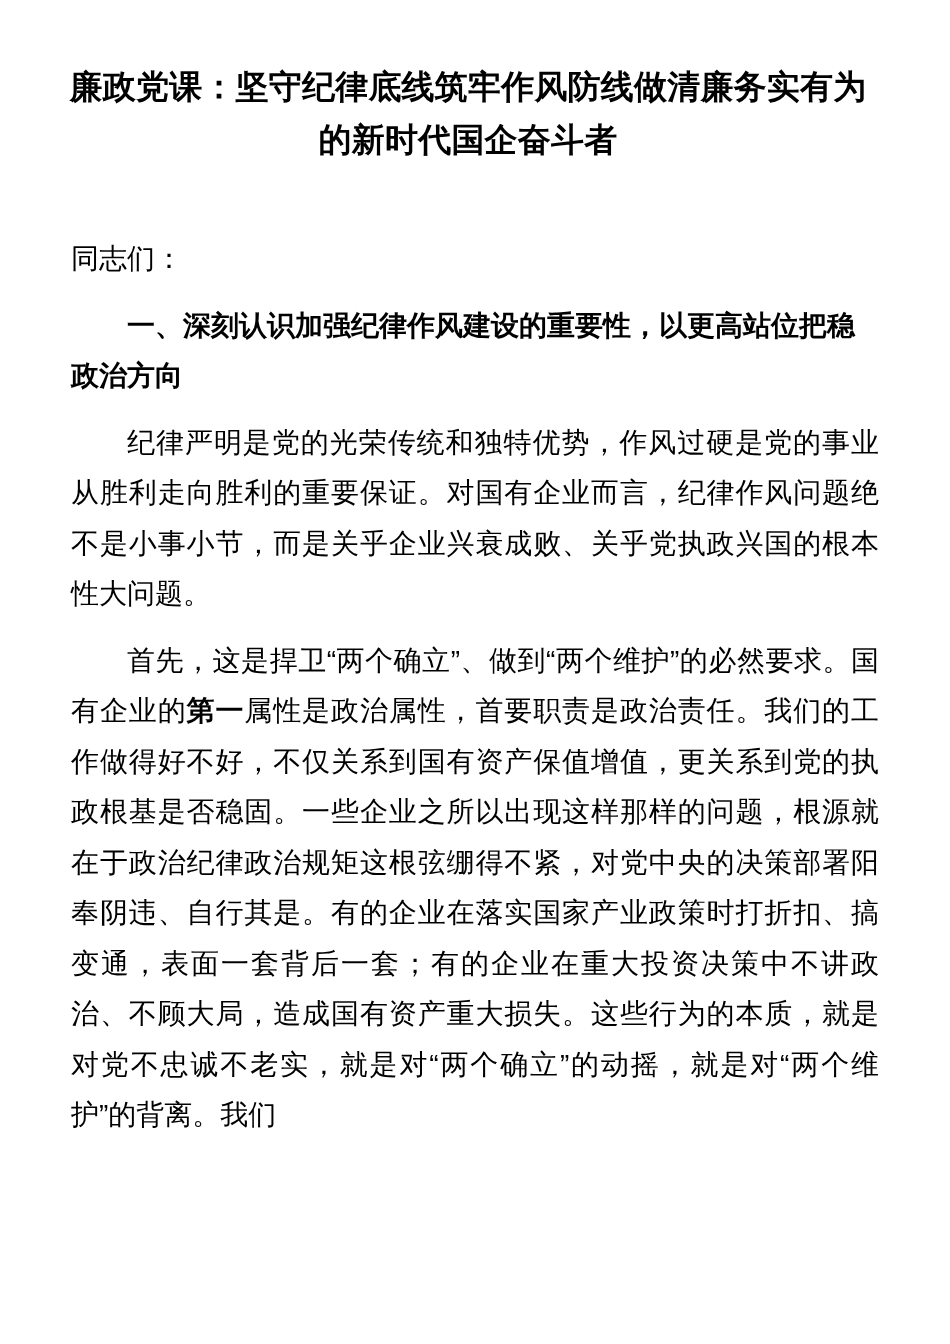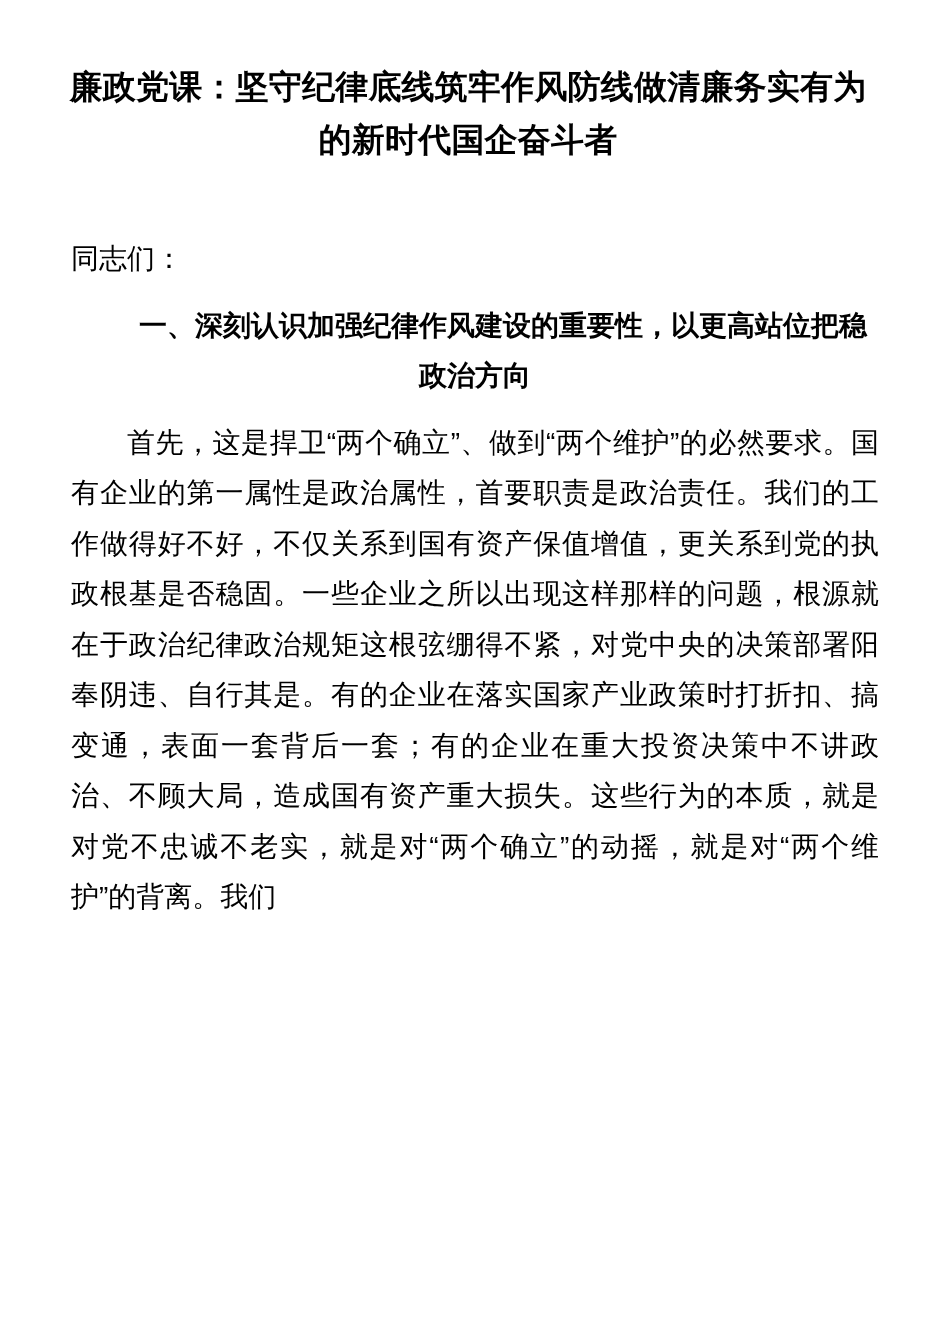--- a/index.html
+++ b/index.html
@@ -52,42 +52,43 @@
   }
   p.indent2 {
     text-indent: 56px;
   }
   p.noindent {
     text-indent: 0;
   }
   p.heading-num {
     font-weight: bold;
     text-indent: 56px;
-    text-align: center;
+    text-align: left;
   }
   b.bold-run {
-    font-weight: normal;
+    font-weight: bold;
   }
 </style>
 </head>
 <body>
 
 <div class="page">
 
   <div class="doc-body">
 
     <div class="doc-title">
       <span>廉政党课：坚守纪律底线筑牢作风防线做清廉务实有</span><span>为的新时代国企奋斗者</span>
     </div>
 
     <div class="spacer-after-title"></div>
 
     <p class="para noindent">同志们：</p>
 
 
     <p class="para heading-num">一、深刻认识加强纪律作风建设的重要性，以更高站位把稳政治方向</p>
 
+    <p class="para indent2">纪律严明是党的光荣传统和独特优势，作风过硬是党的事业从胜利走向胜利的重要保证。对国有企业而言，纪律作风问题绝不是小事小节，而是关乎企业兴衰成败、关乎党执政兴国的根本性大问题。</p>
 
     <p class="para indent2"><span>首先，这是捍卫“两个确立”、做到“两个维护”的必然要求。国有企业的</span><b class="bold-run">第一</b><span>属性是政治属性，首要职责是政治责任。我们的工作做得好不好，不仅关系到国有资产保值增值，更关系到党的执政根基是否稳固。一些企业之所以出现这样那样的问题，根源就在于政治纪律政治规矩这根弦绷得不紧，对党中央的决策部署阳奉阴违、自行其是。有的企业在落实国家产业政策时打折扣、搞变通，表面一套背后一套；有的企业在重大投资决策中不讲政治、不顾大局，造成国有资产重大损失。这些行为的本质，就是对党不忠诚不老实，就是对“两个确立”的动摇，就是对“两个维护”的背离。我们</span></p>
 
   </div>
 
 </div>
 
 </body></html>

